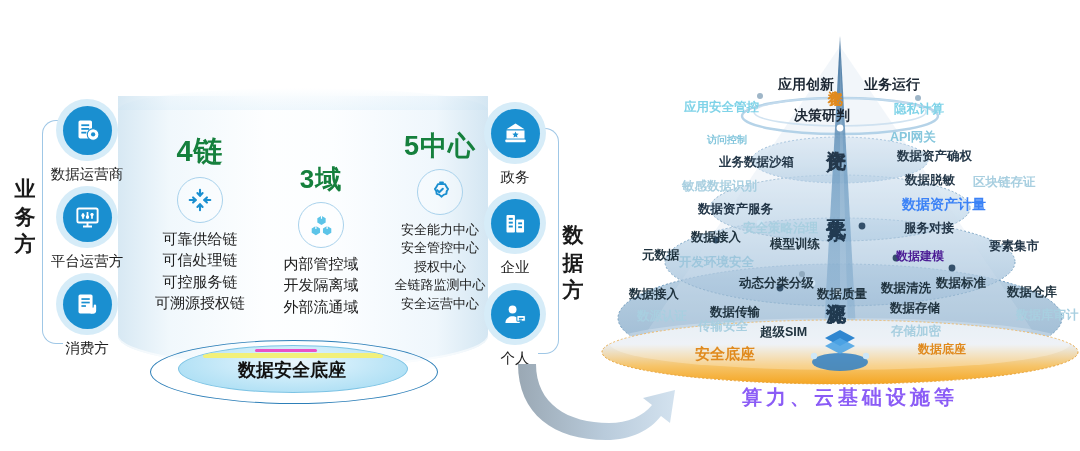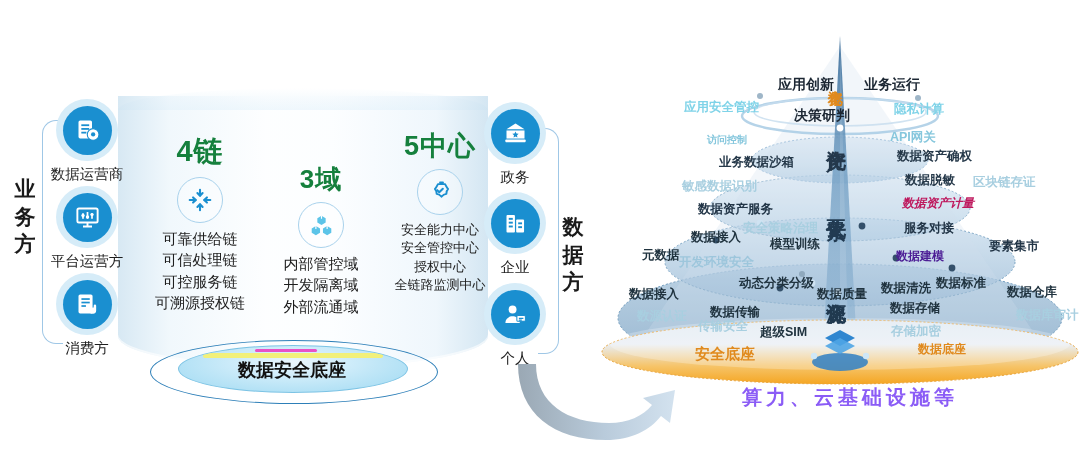--- a/index.html
+++ b/index.html
@@ -20,21 +20,21 @@
     font-family:"Liberation Serif","DejaVu Serif",serif;
     font-weight:700;
     font-size:21px;
     color:#1a1a1a;
     line-height:1.32;
     text-align:center;
     width:34px;
     letter-spacing:0px;
   }
   #bizLabel{left:8px;top:176px;}
-  #dataLabel{left:556px;top:214px;text-align:center;}
+  #dataLabel{left:556px;top:222px;text-align:center;}
 
   
   #screenCurve{
     position:absolute;left:118px;top:96px;width:370px;height:272px;
     background:
       linear-gradient(to right,
         rgba(204,226,240,0.78) 0%,
         rgba(229,242,250,0.55) 14%,
         rgba(247,252,255,0.25) 40%,
         rgba(243,250,255,0.25) 58%,
@@ -311,20 +311,21 @@
         <svg width="26" height="26" viewBox="0 0 24 24">
           <path d="M12 3.1c1.3 1.5 2.6 1.9 4.6 1.6 1.3 2 1.6 3.3 2.9 4.5-1.3 1.2-1.6 2.6-1.6 4.6-2 .3-3.3 1.1-4.5 2.6-1.2-1.5-2.5-2.3-4.5-2.6 0-2-.3-3.4-1.6-4.6 1.3-1.2 1.6-2.5 2.9-4.5 2 .3 3.3-.1 4.6-1.6z" fill="none" stroke="#1a8fd0" stroke-width="1.7" stroke-linejoin="round"></path>
           <path d="M9.4 10.3l1.9 2 3.3-3.3" fill="none" stroke="#1a8fd0" stroke-width="1.9" stroke-linecap="round" stroke-linejoin="round"></path>
         </svg>
       </div>
       <div class="colitems">
         <div>安全能力中心</div>
         <div>安全管控中心</div>
         <div>授权中心</div>
         <div>全链路监测中心</div>
+        <div>安全运营中心</div>
       </div>
     </div>
 
     <div id="baseOuter"></div>
     <div id="baseInner">
       <div id="baseStripe"></div>
       <div id="baseStripe2"></div>
     </div>
     <div id="baseText">数据安全底座</div>
 
@@ -431,21 +432,21 @@
 
     <div class="cLabel lv-cyan2" style="left:107px;top:135px;font-size:10px;">访问控制</div>
     <div class="cLabel lv-cyan2" style="left:290px;top:131px;font-size:12.5px;">API网关</div>
     <div class="cLabel lv-dark" style="left:119px;top:156px;font-size:12.5px;color:#253849;">业务数据沙箱</div>
     <div class="cLabel lv-dark" style="left:297px;top:150px;font-size:12.5px;color:#253849;">数据资产确权</div>
     <div class="cLabel lv-pale" style="left:82px;top:180px;font-size:12.5px;">敏感数据识别</div>
     <div class="cLabel lv-dark" style="left:305px;top:174px;font-size:12.5px;color:#253849;">数据脱敏</div>
 
     
     <div class="cLabel lv-dark" style="left:98px;top:203px;font-size:12.5px;color:#223547;">数据资产服务</div>
-    <div class="cLabel lv-dark" style="left:302px;top:197px;font-size:12px;color:#be185d;font-style:italic;">数据资产计量</div>
+    <div class="cLabel lv-dark" style="left:302px;top:197px;font-size:14px;color:#3b82f6;">数据资产计量</div>
     <div class="cLabel lv-dark" style="left:304px;top:222px;font-size:12.5px;color:#223547;">服务对接</div>
     <div class="cLabel lv-dark" style="left:389px;top:240px;font-size:12.5px;color:#223547;">要素集市</div>
     <div class="cLabel lv-pale" style="left:143px;top:222px;font-size:12.5px;">安全策略治理</div>
     <div class="cLabel lv-pale" style="left:373px;top:176px;font-size:12.5px;">区块链存证</div>
 
     
     <div class="cLabel lv-dark" style="left:91px;top:231px;font-size:12.5px;color:#20333f;">数据接入</div>
     <div class="cLabel lv-dark" style="left:170px;top:238px;font-size:12.5px;color:#20333f;">模型训练</div>
     <div class="cLabel lv-dark" style="left:42px;top:249px;font-size:12.5px;color:#20333f;">元数据</div>
     <div class="cLabel lv-dark" style="left:139px;top:277px;font-size:12.5px;color:#20333f;">动态分类分级</div>

